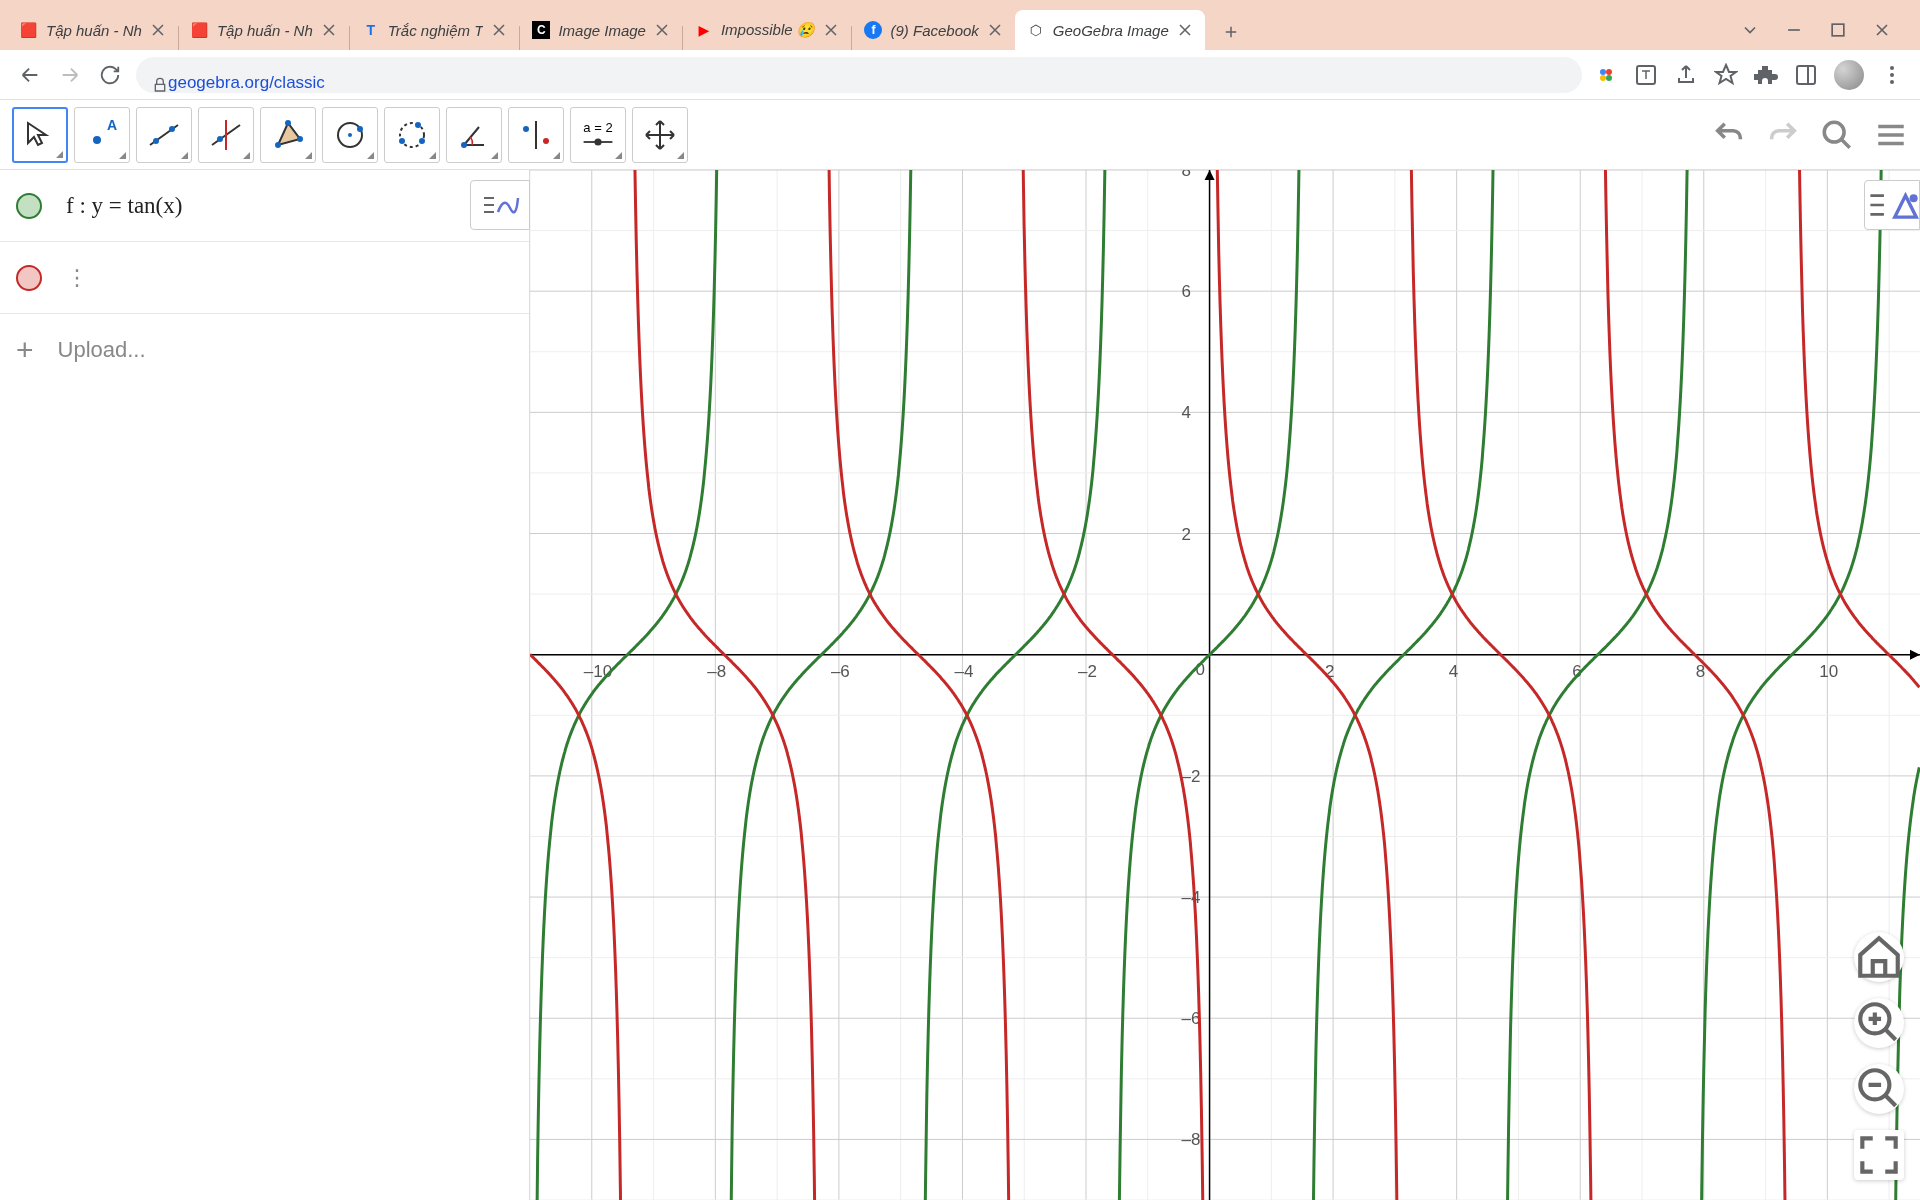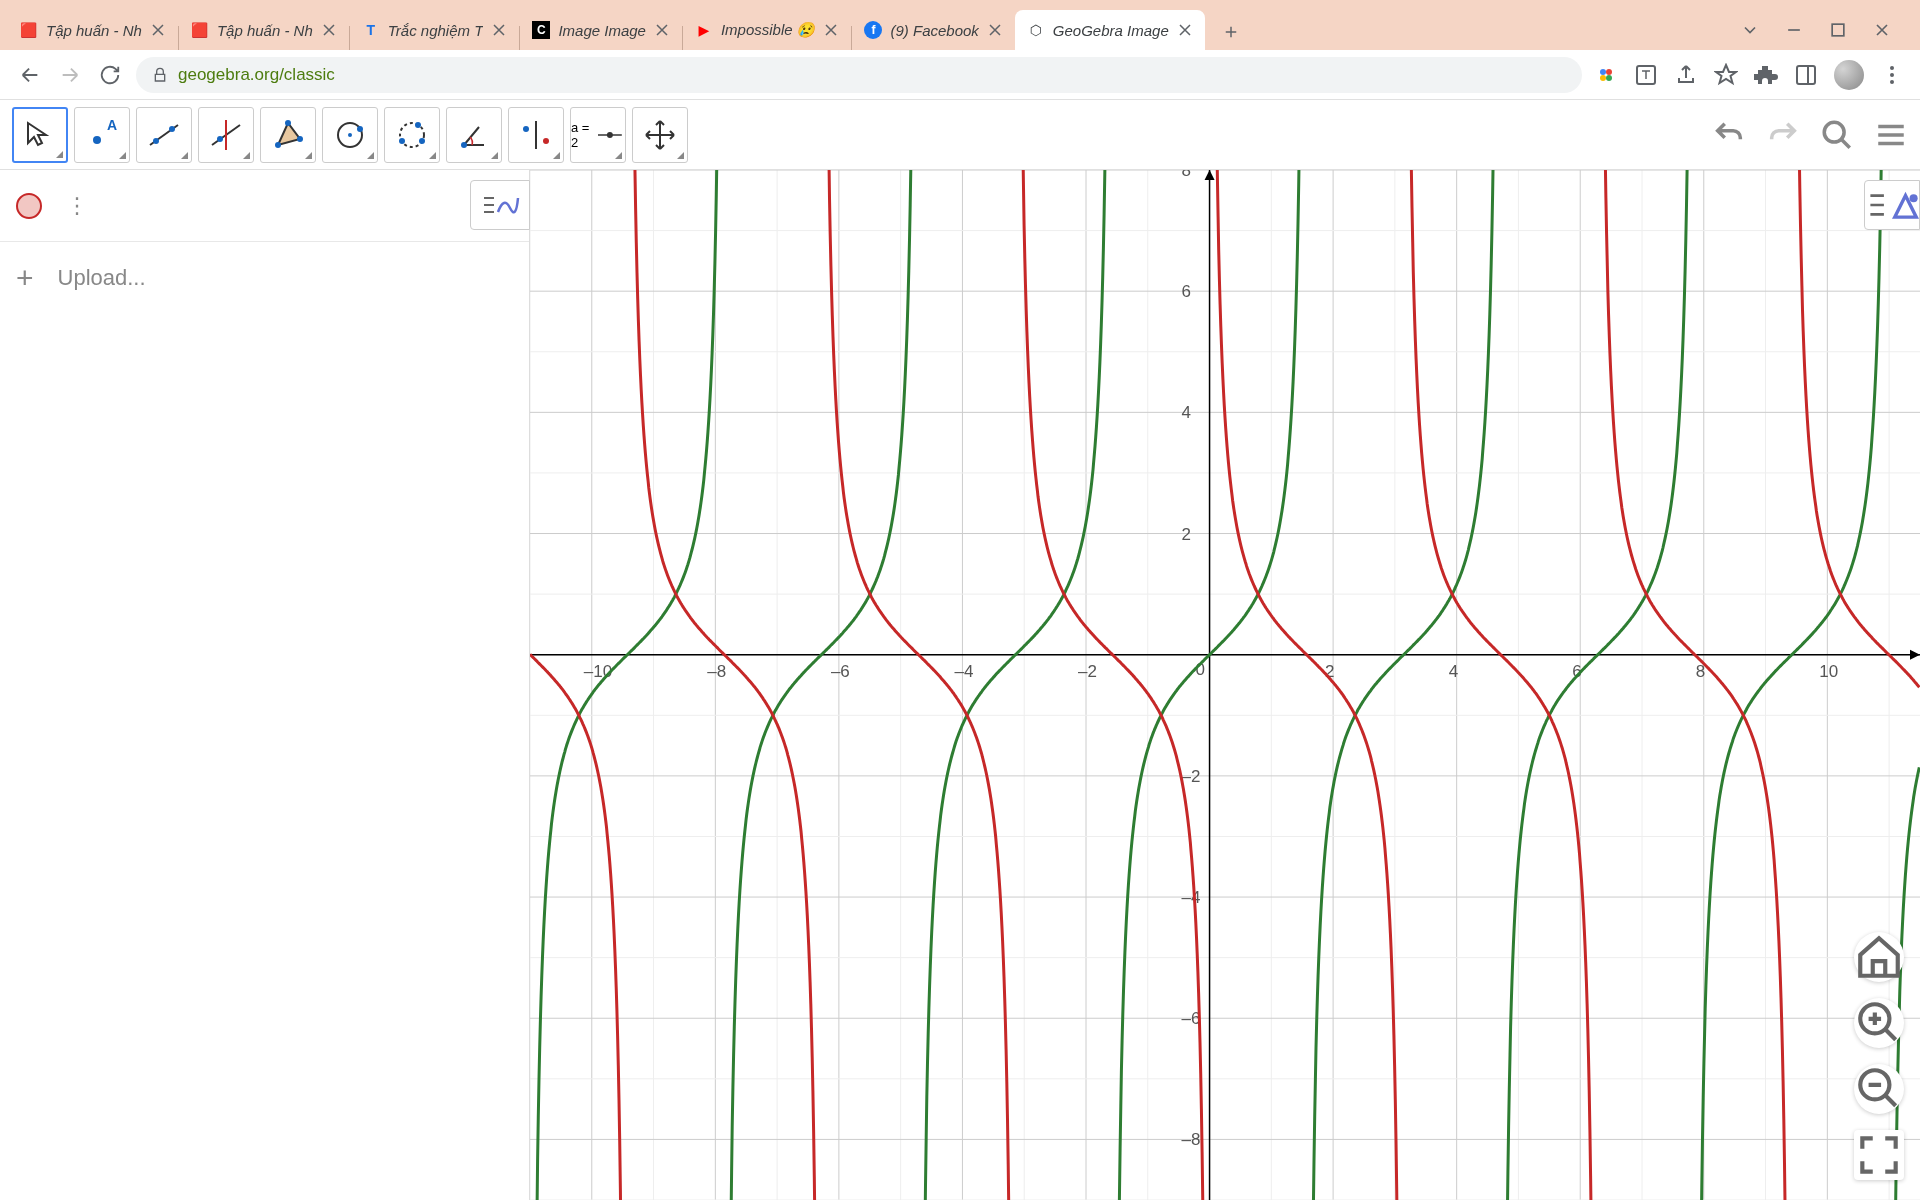--- a/index.html
+++ b/index.html
@@ -14,21 +14,21 @@
   .tab-title { white-space: nowrap; overflow: hidden; text-overflow: ellipsis; flex: 1; font-style: italic; }
   .tab-close { width: 16px; height: 16px; flex-shrink: 0; }
   .tab-sep { width: 1px; height: 24px; background: #c9a998; }
   .new-tab { width: 36px; height: 36px; display: flex; align-items: center; justify-content: center; margin-left: 8px; }
   .window-controls { margin-left: auto; display: flex; gap: 24px; padding: 0 20px; align-items: center; height: 40px; }
   .window-controls svg { width: 20px; height: 20px; }
   
   .addr-bar { height: 50px; background: #fff; display: flex; align-items: center; padding: 0 16px; gap: 12px; border-bottom: 1px solid #e0e0e0; }
   .nav-btn { width: 28px; height: 28px; display: flex; align-items: center; justify-content: center; color: #5f6368; }
   .nav-btn.disabled { color: #bdbdbd; }
-  .url-box { flex: 1; height: 36px; background: #f1f3f4; border-radius: 18px; display: flex; align-items: center; padding: 0 16px; gap: 10px; color: #4d7c0f; font-size: 17px; }
+  .url-box { flex: 1; height: 36px; background: #f1f3f4; border-radius: 18px; display: flex; align-items: flex-end; padding: 0 16px; color: #1d4ed8; font-size: 17px; }
   .url-box .lock { color: #5f6368; }
   .addr-icons { display: flex; gap: 16px; align-items: center; }
   .addr-icons > * { width: 24px; height: 24px; color: #5f6368; }
   .avatar { width: 30px; height: 30px; border-radius: 50%; background: radial-gradient(circle at 30% 30%, #d4d4d4, #888); }
   
   
   .gg-toolbar { height: 70px; display: flex; align-items: center; padding: 10px 12px; gap: 6px; border-bottom: 1px solid #e0e0e0; }
   .tool { width: 56px; height: 56px; border: 1px solid #ccc; border-radius: 3px; display: flex; align-items: center; justify-content: center; position: relative; }
   .tool.active { border: 2px solid #4285f4; }
   .tool::after { content: ""; position: absolute; bottom: 3px; right: 3px; width: 0; height: 0; border-left: 7px solid transparent; border-bottom: 7px solid #888; }
@@ -258,21 +258,21 @@
         <circle cx="10" cy="30" r="3" fill="#1565c0"></circle>
       </svg>
   </div>
   <div class="tool">
     <svg viewBox="0 0 40 40">
         <line x1="20" y1="6" x2="20" y2="34" stroke="#333" stroke-width="2"></line>
         <circle cx="10" cy="14" r="3" fill="#1565c0"></circle>
         <circle cx="30" cy="26" r="3" fill="#c62828"></circle>
       </svg>
   </div>
-  <div class="tool" style="flex-direction:row;font-size:13px;">
+  <div class="tool" style="flex-direction:column;font-size:13px;">
     <span>a = 2</span>
     <svg viewBox="0 0 40 14" style="width:36px;height:14px">
         <line x1="4" y1="7" x2="36" y2="7" stroke="#333" stroke-width="2"></line>
         <circle cx="20" cy="7" r="4" fill="#333"></circle>
       </svg>
   </div>
   <div class="tool">
     <svg viewBox="0 0 40 40">
         <path d="M20 6 L20 34 M6 20 L34 20 M20 6 L16 10 M20 6 L24 10 M20 34 L16 30 M20 34 L24 30 M6 20 L10 16 M6 20 L10 24 M34 20 L30 16 M34 20 L30 24" stroke="#333" stroke-width="2" fill="none"></path>
       </svg>
@@ -296,20 +296,24 @@
 </div>
 
 <div class="main">
 
   <div class="algebra">
     <div class="alg-toggle">
       <svg width="40" height="30" viewBox="0 0 40 30">
           <path d="M4 8h10M4 15h10M4 22h10" stroke="#666" stroke-width="2"></path>
           <path d="M18 22 Q24 6 30 18 T38 8" stroke="#6272d4" stroke-width="2.5" fill="none"></path>
         </svg>
+    </div>
+    <div class="alg-row">
+      <div class="alg-color green"></div>
+      <div class="alg-text">f : y = tan(x)</div>
     </div>
     <div class="alg-row">
       <div class="alg-color red"></div>
       <div class="alg-menu">⋮</div>
     </div>
     <div class="alg-input-row">
       <span class="alg-plus">+</span>
       <span>Upload...</span>
     </div>
   </div>

